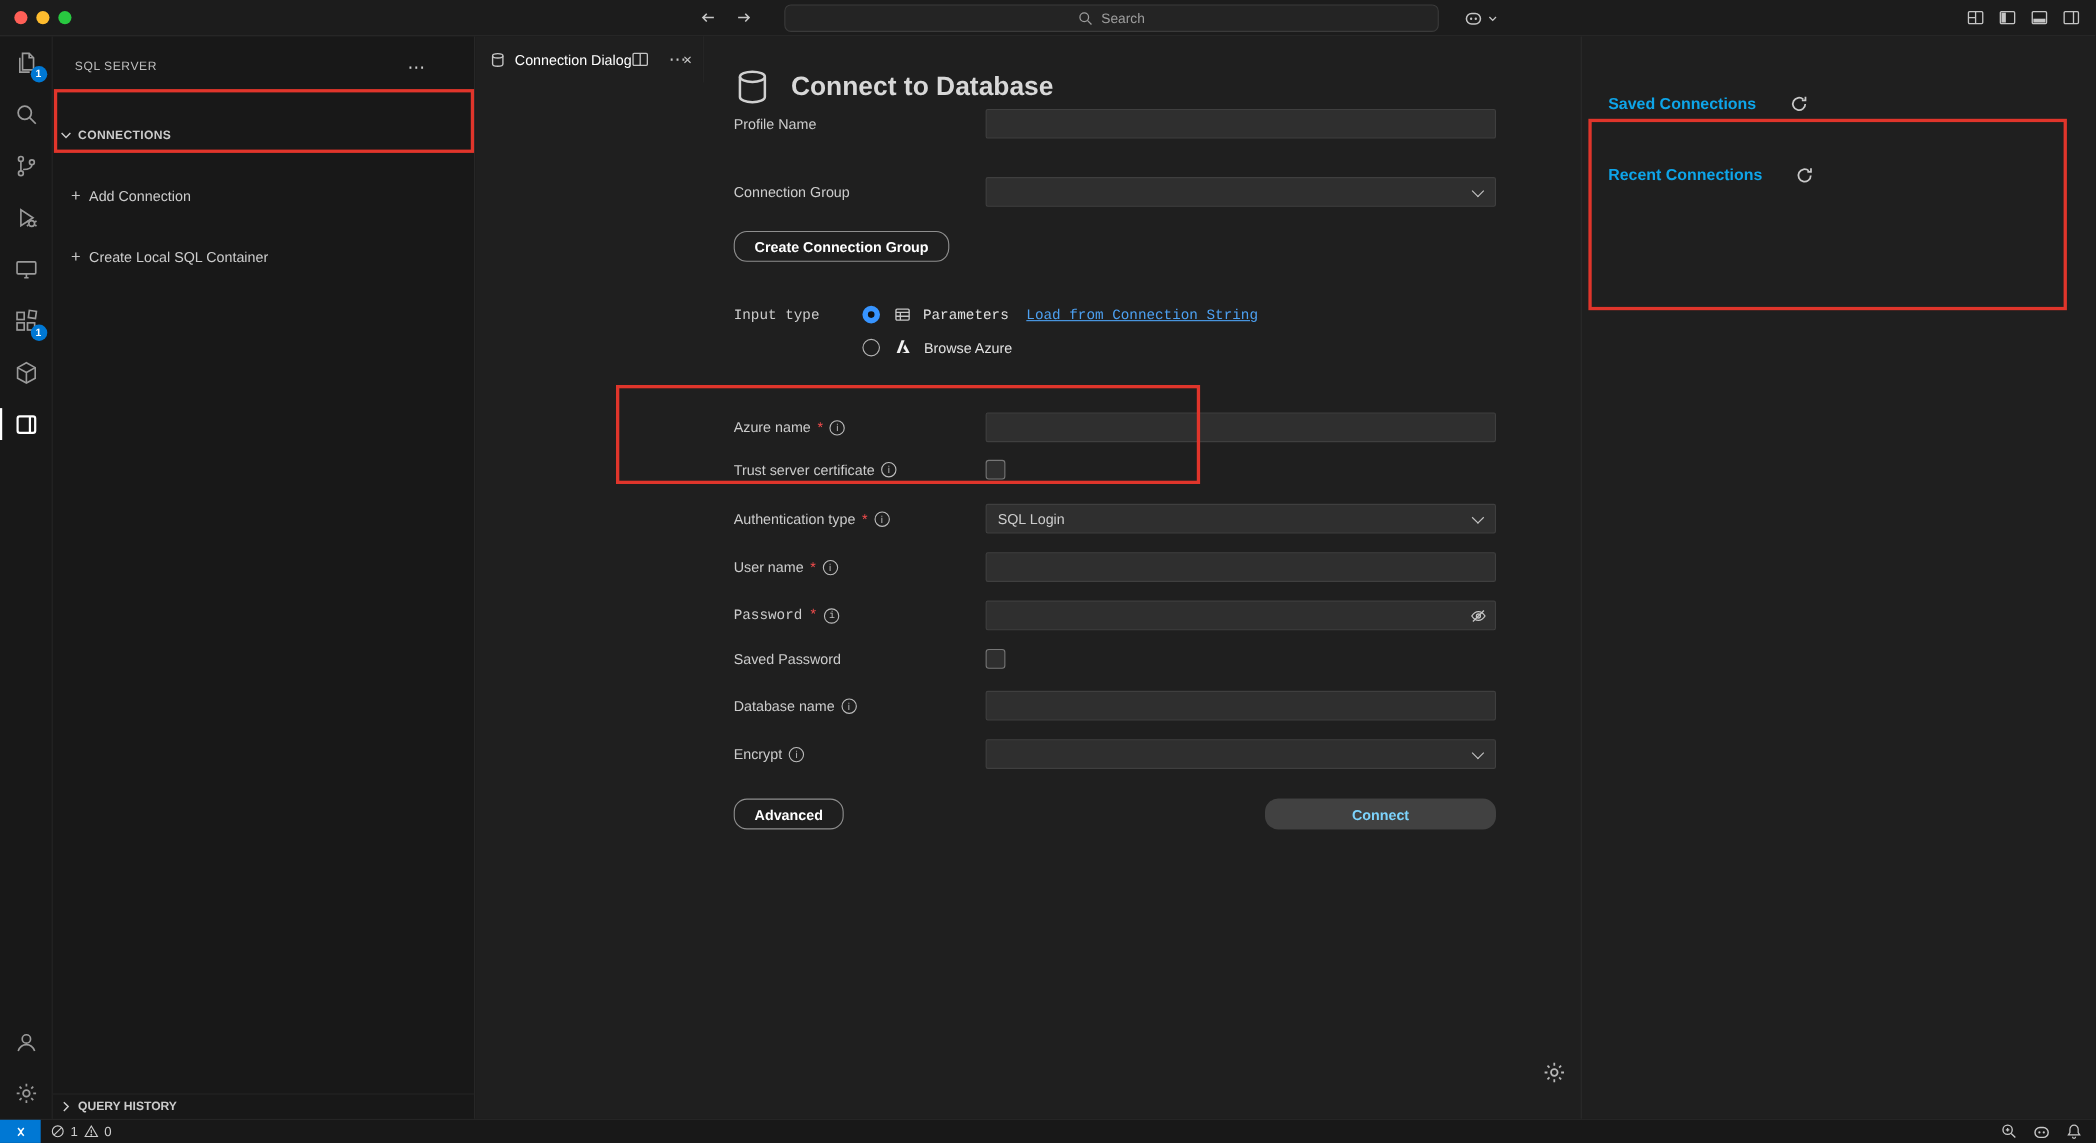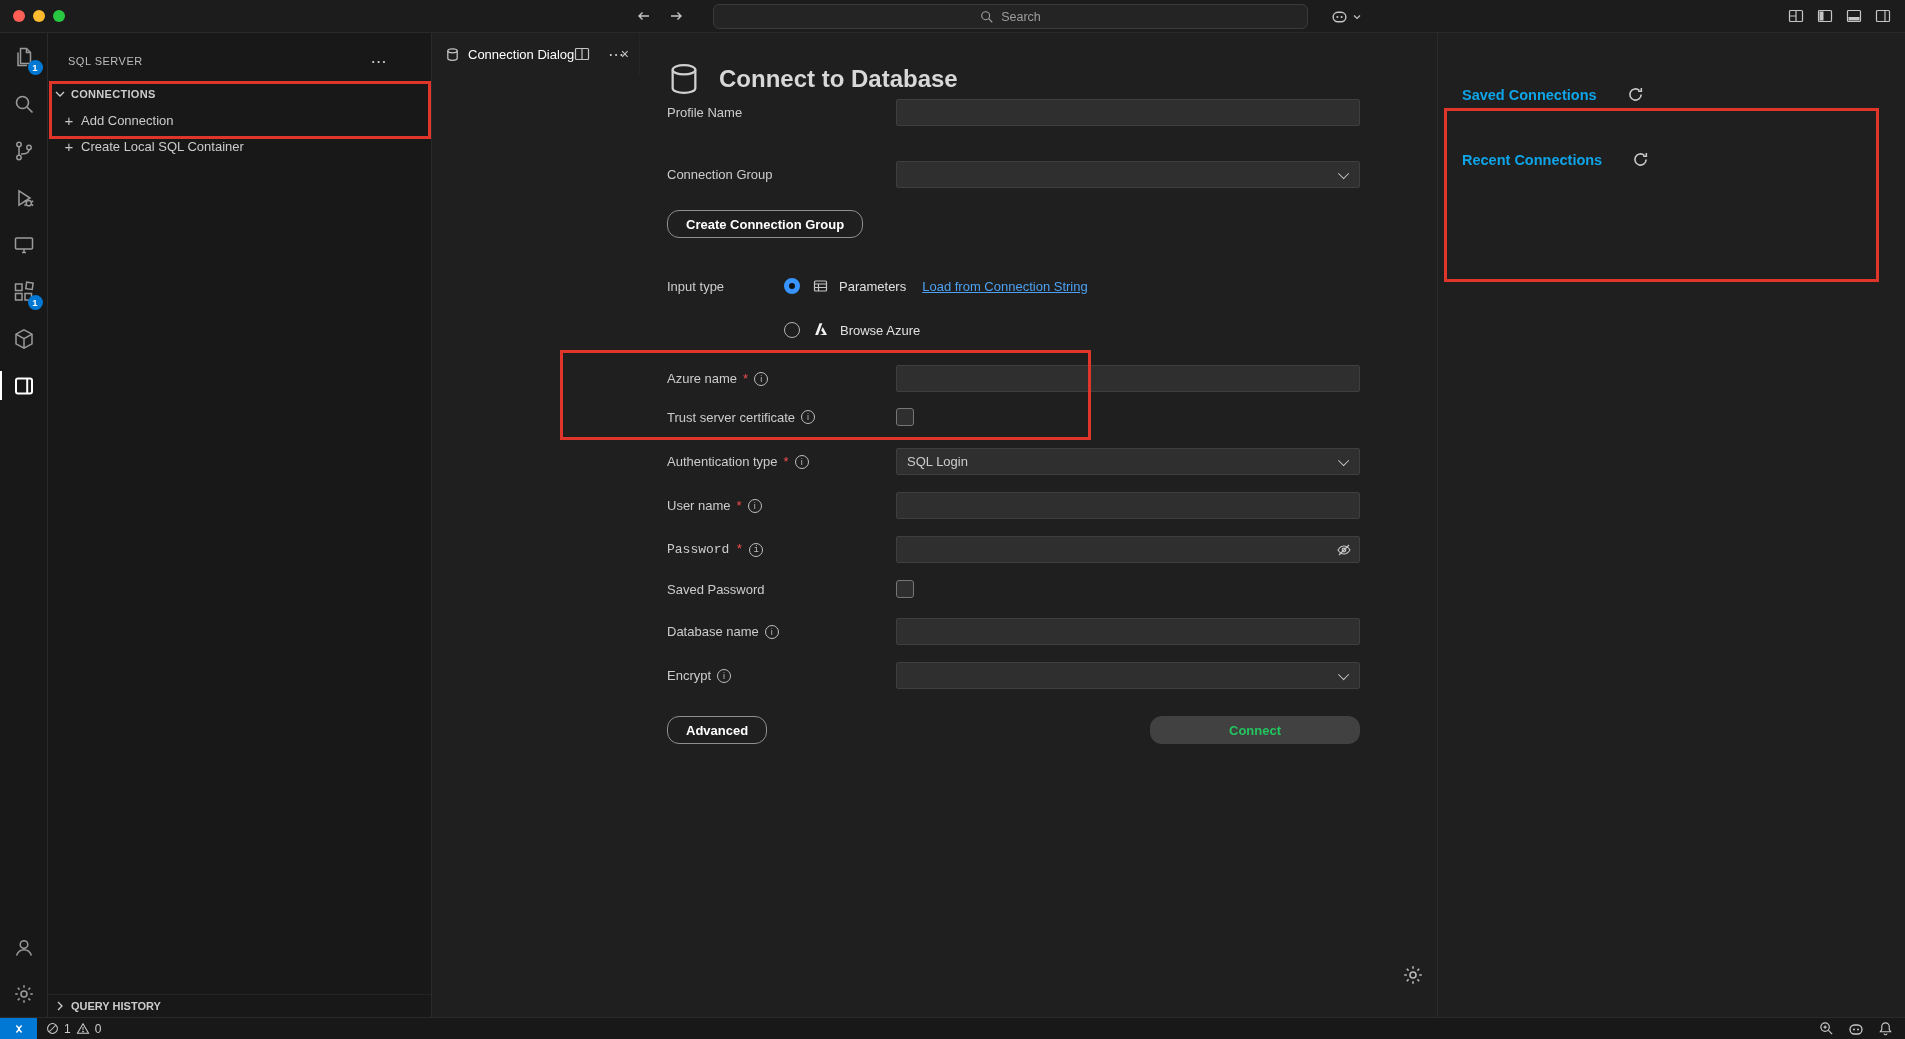--- a/index.html
+++ b/index.html
@@ -25,21 +25,21 @@
 
   
   .activitybar { width:48px; background:#181818; border-right:1px solid #2a2a2a; display:flex; flex-direction:column; align-items:center; }
   .ab-item { width:48px; height:47px; display:flex; align-items:center; justify-content:center; position:relative; color:#9a9a9a; }
   .ab-item.active { color:#ffffff; }
   .ab-item.active::before { content:""; position:absolute; left:0; top:9px; bottom:9px; width:2px; background:#ffffff; }
   .badge { position:absolute; right:5px; bottom:5px; min-width:15px; height:15px; border-radius:8px; background:#0078d4; color:#fff; font-size:9.5px; font-weight:700; display:flex; align-items:center; justify-content:center; padding:0 2px; }
   .ab-bottom { margin-top:auto; }
 
   
-  .sidebar { width:384px; background:#181818; border-right:1px solid #2a2a2a; display:flex; flex-direction:column; }
+  .sidebar { width:384px; background:#181818; border-right:1px solid #2a2a2a; display:flex; flex-direction:column;gap:29px; }
   .sidebar-header { height:48px; display:flex; align-items:center; padding:8px 16px 0 20px; color:#bdbdbd; font-size:11px; letter-spacing:.5px; }
   .sidebar-header .sb-title { flex:1; }
   .sidebar-header .more { color:#cccccc; font-size:16px; margin-right:28px; cursor:pointer; }
   .section-header { height:26px; display:flex; align-items:center; gap:3px; padding-left:4px; color:#cccccc; font-size:11px; font-weight:700; letter-spacing:.3px; }
   .tree-item { height:26px; display:flex; align-items:center; gap:5px; padding-left:14px; color:#cccccc; font-size:13px; cursor:pointer; }
   .tree-item .plus { width:14px; text-align:center; font-size:15px; color:#c5c5c5; }
   .query-history { margin-top:auto; height:23px; display:flex; align-items:center; gap:3px; padding-left:4px; color:#cccccc; font-size:11px; font-weight:700; border-top:1px solid #242424; }
 
   
   .editor { flex:1; display:flex; flex-direction:row; background:#1f1f1f; min-width:0; }
@@ -66,21 +66,21 @@
   .text-input { width:464px; height:27px; background:#2f2f2f; border:1px solid #3f3f3f; border-radius:2px; color:#cccccc; padding:0 8px; font-size:13px; font-family:inherit; }
   .input-wrap { position:relative; width:464px; }
   .input-wrap .text-input { width:100%; }
   .eye { position:absolute; right:8px; top:6px; color:#c5c5c5; cursor:pointer; }
   .dropdown { width:464px; height:27px; background:#2f2f2f; border:1px solid #3f3f3f; border-radius:2px; display:flex; align-items:center; justify-content:space-between; padding:0 10px; font-size:13px; color:#cccccc; cursor:pointer; }
   .chev { width:8px; height:8px; border-left:1.5px solid #c5c5c5; border-bottom:1.5px solid #c5c5c5; transform:rotate(-45deg) translateY(-2px); }
   .checkbox { width:18px; height:18px; background:#2f2f2f; border:1px solid #767676; border-radius:3px; cursor:pointer; }
 
   .btn { height:28px; border-radius:12px; font-size:13px; font-weight:700; display:inline-flex; align-items:center; justify-content:center; cursor:pointer; font-family:inherit; }
   .btn.secondary { background:transparent; border:1px solid #8f8f8f; color:#ffffff; padding:0 18px; }
-  .btn.primary-disabled { background:#414141; border:none; color:#22c55e; width:210px; }
+  .btn.primary-disabled { background:#414141; border:none; color:#7dd3fc; width:210px; }
 
   .it-row { display:flex; align-items:center; height:30px; }
   .it-label { width:117px; font-size:13px; color:#cccccc; }
   .it-indent { width:117px; }
   .radio { width:16px; height:16px; border-radius:50%; cursor:pointer; }
   .radio.on { border:5px solid #3794ff; background:#101010; }
   .radio.off { border:1px solid #b4b4b4; background:transparent; }
   .it-content { display:flex; align-items:center; gap:10px; margin-left:12px; }
   .link { color:#4da1f2; text-decoration:underline; font-size:13px; cursor:pointer; margin-left:6px; }
   .it-text { font-size:13px; color:#e0e0e0; }
@@ -342,36 +342,36 @@
           <div class="dropdown">
             <span></span>
             <span class="chev"></span>
           </div>
         </div>
 
         <div class="row" style="margin-bottom:33px;">
           <button class="btn secondary">Create Connection Group</button>
         </div>
 
-        <div class="it-row" style="margin-bottom:14px;">
+        <div class="it-row" style="font-family:Liberation Mono, monospace;">
           <span class="it-label">Input type</span>
           <span class="radio on"></span>
           <div class="it-content">
             <span>
                 <svg width="17" height="16" viewBox="0 0 16 16" fill="none" stroke="#c5c5c5" stroke-width="1.2">
                   <rect x="2" y="3" width="12" height="10" rx="1"></rect>
                   <path d="M2 6h12M2 9.5h12M6 6v7"></path>
                 </svg>
               </span>
             <span class="it-text">Parameters</span>
             <span class="link">Load from Connection String</span>
           </div>
         </div>
 
-        <div class="it-row" style="margin-bottom:20px;">
+        <div class="it-row" style="margin-bottom:44px;">
           <span class="it-indent"></span>
           <span class="radio off"></span>
           <div class="it-content">
             <span>
                 <svg width="18" height="18" viewBox="0 0 24 24">
                   <polygon points="10,3 13.8,3 8,18.5 4.2,18.5" fill="#f2f2f2"></polygon>
                   <polygon points="14.4,8 20,18.5 10.2,18.5 15.6,16.6 12.2,12.4" fill="#f2f2f2"></polygon>
                 </svg>
               </span>
             <span class="it-text">Browse Azure</span>

